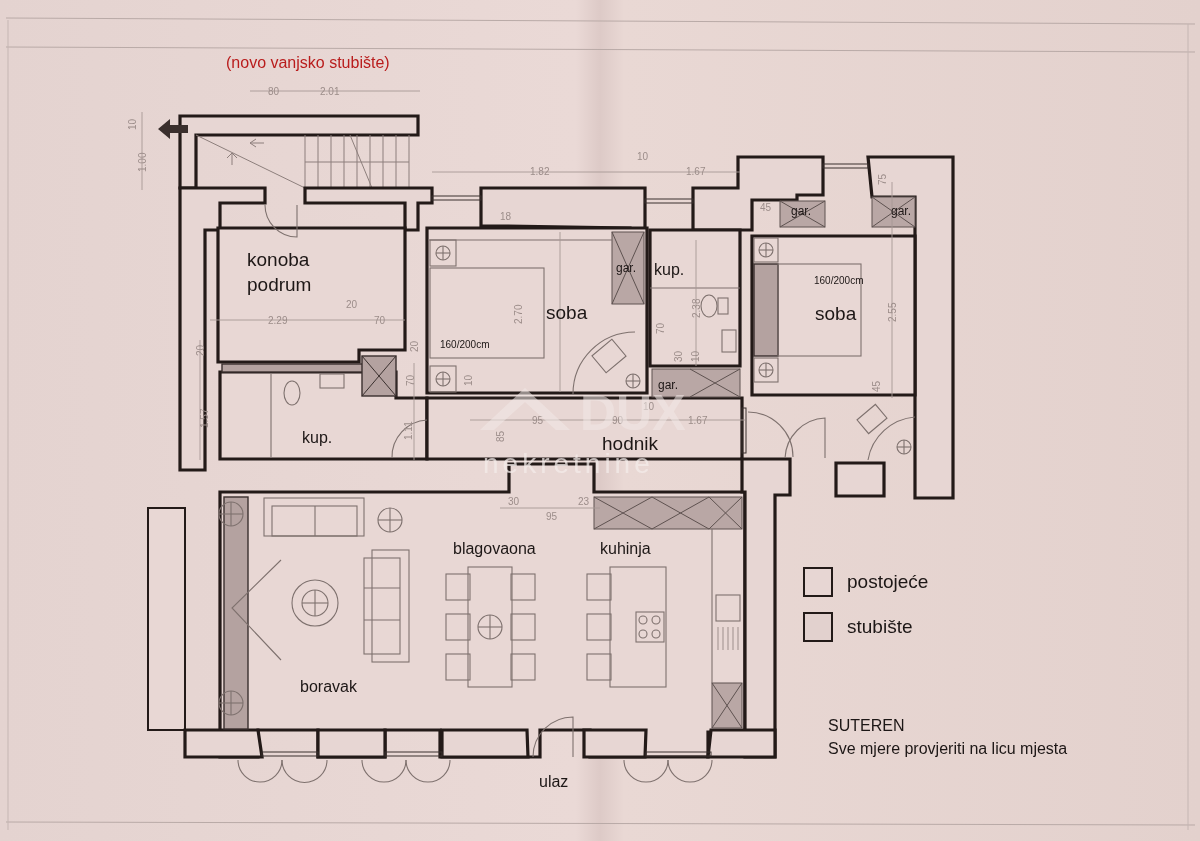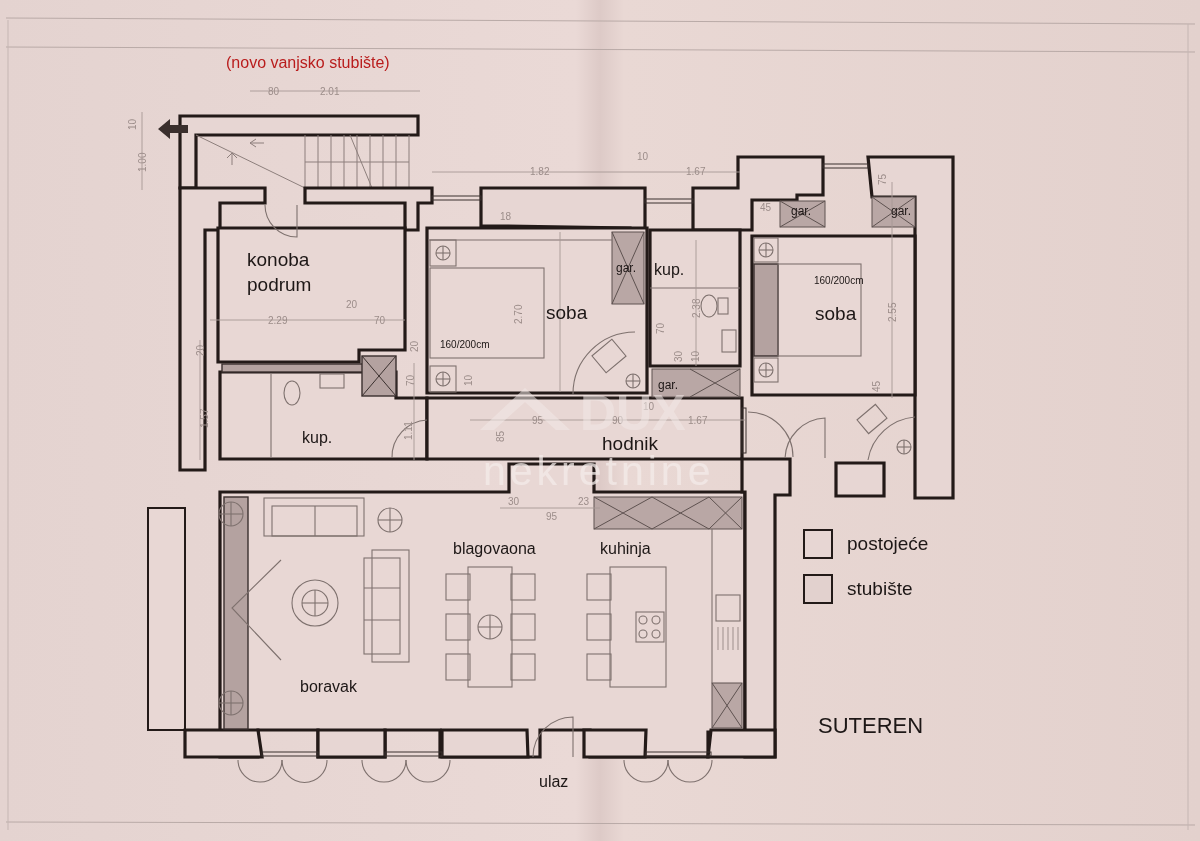--- a/index.html
+++ b/index.html
@@ -10,29 +10,29 @@
   .wall { fill:#e7d6d3; stroke:#231a18; stroke-width:3.2; stroke-linejoin:miter; }
   .thin { fill:none; stroke:#8d7f7c; stroke-width:1; }
   .furn { fill:none; stroke:#7e716e; stroke-width:1.1; }
   .dim  { fill:none; stroke:#a79895; stroke-width:0.9; }
   .dimt { font-size:10px; fill:#9c8d8a; font-family:"Liberation Sans", sans-serif; }
   .newwall { fill:#b4a2a0; stroke:#3a302e; stroke-width:1.4; }
   .gar { fill:#b9a7a5; stroke:#5e5250; stroke-width:1; }
   .room-label { font-size:19px; fill:#1d1716; font-family:"Liberation Sans", sans-serif; }
   .small-label { font-size:14px; fill:#1d1716; font-family:"Liberation Sans", sans-serif; }
   .tiny-label { font-size:10px; fill:#1d1716; font-family:"Liberation Sans", sans-serif; }
-  .legend { position:absolute; left:803px; top:521px; }
+  .legend { position:absolute; left:803px; top:559px; }
   .legend-row { display:flex; align-items:center; height:45px; }
   .legend-box { width:30px; height:30px; border:2.5px solid #231a18; box-sizing:border-box; margin-right:14px; }
   .legend-label { font-size:19px; color:#1d1716; }
   .notes { position:absolute; left:818px; top:714px; color:#1d1716; }
-  .notes div { font-size:22px; line-height:23px; }
+  .notes div { font-size:16px; line-height:23px;margin-left:10px; }
   .title-top { position:absolute; left:226px; top:54px; font-size:16px; color:#b91c1c; }
   .watermark { position:absolute; left:470px; top:370px; width:260px; height:110px; opacity:0.55; pointer-events:none; }
-  .wm-text { position:absolute; left:483px; top:448px; font-size:41px; letter-spacing:4px; color:#f4ecea; opacity:0.75; }
+  .wm-text { position:absolute; left:483px; top:448px; font-size:28px; letter-spacing:4px; color:#f4ecea; opacity:0.75; }
 </style>
 </head>
 <body>
 
 <div class="sheet"></div>
 
 <svg width="1200" height="841" viewBox="0 0 1200 841">
 
   <line x1="6" y1="18" x2="1195" y2="24" stroke="#b9aaa7" stroke-width="1"></line>
   <line x1="6" y1="47" x2="1195" y2="52" stroke="#b9aaa7" stroke-width="1"></line>
@@ -336,13 +336,14 @@
     <span class="legend-label">postojeće</span>
   </div>
   <div class="legend-row">
     <div class="legend-box" style="background:#e2d1ce"></div>
     <span class="legend-label">stubište</span>
   </div>
 </div>
 
 <div class="notes">
   <div>SUTEREN</div>
+  <div>Sve mjere provjeriti na licu mjesta</div>
 </div>
 
 </body></html>

